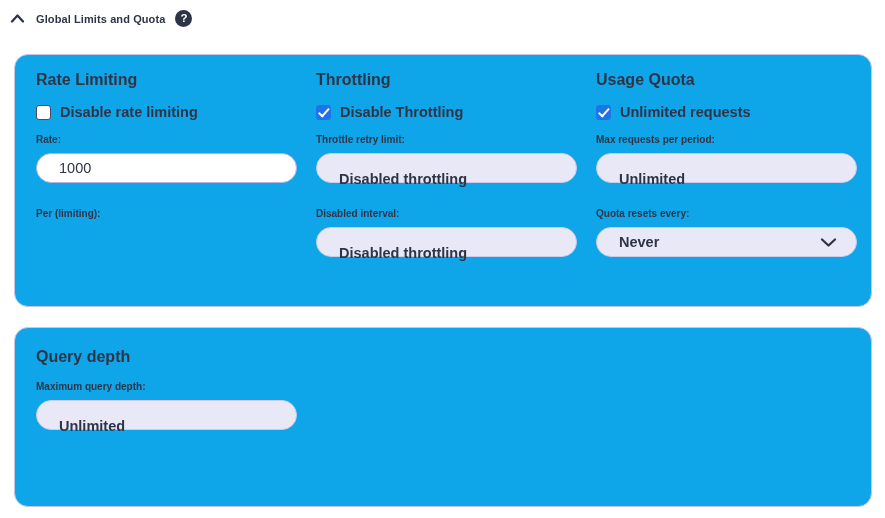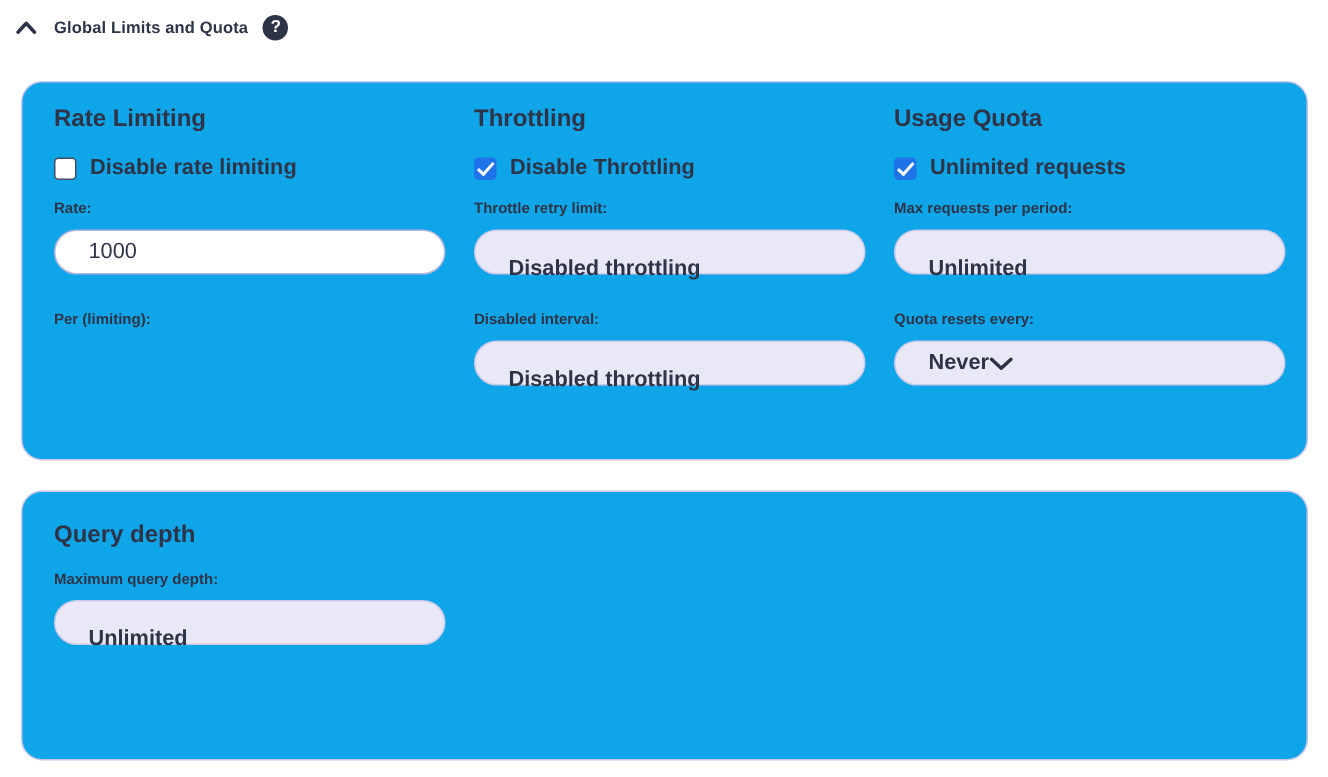--- a/index.html
+++ b/index.html
@@ -59,21 +59,21 @@
     padding:8px 22px;font-size:14.5px;color:var(--text);
     font-family:inherit;background:#fff;outline:none;display:block;
   }
   .pill.disabled{
     background:var(--bg-disabled);border-color:var(--border-disabled);
     font-weight:600;line-height:35px;cursor:default;
   }
   .pill.select{
     background:var(--bg-disabled);border-color:var(--border-disabled);
     font-weight:600;display:flex;align-items:center;
-    cursor:pointer;padding-right:19px;
+    justify-content:space-between;cursor:pointer;padding-right:19px;
   }
   .pill.select svg{flex:none;}
 </style>
 </head>
 <body>
 
 <div class="section-header">
   <span class="chev-btn">
     <svg width="15" height="11" viewBox="0 0 15 11">
       <polyline points="2,8.5 7.5,2.5 13,8.5" fill="none" stroke="#2e3447" stroke-width="2.3" stroke-linecap="round" stroke-linejoin="round"></polyline>

